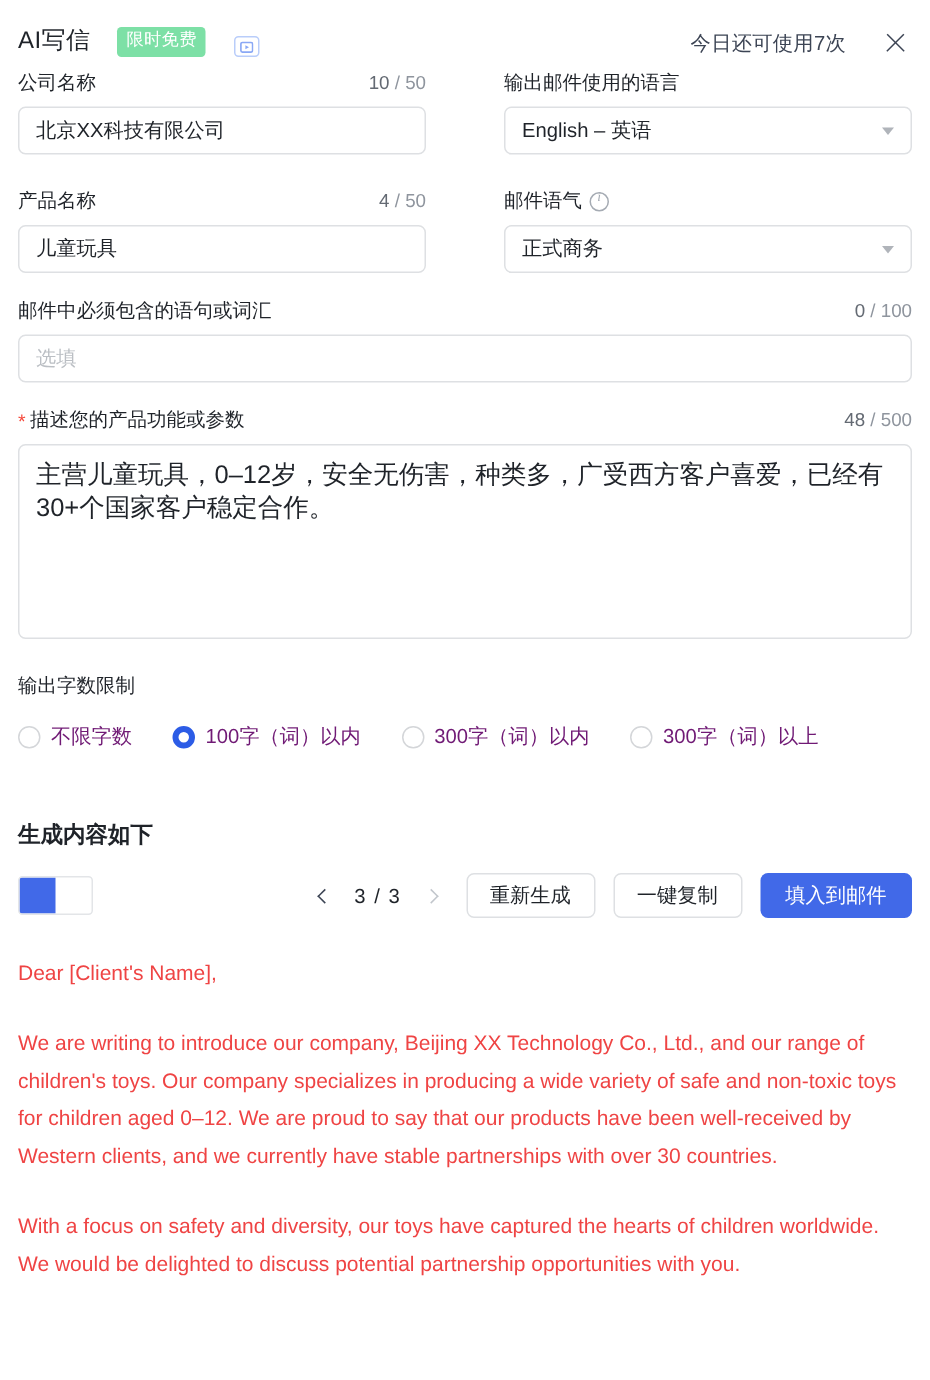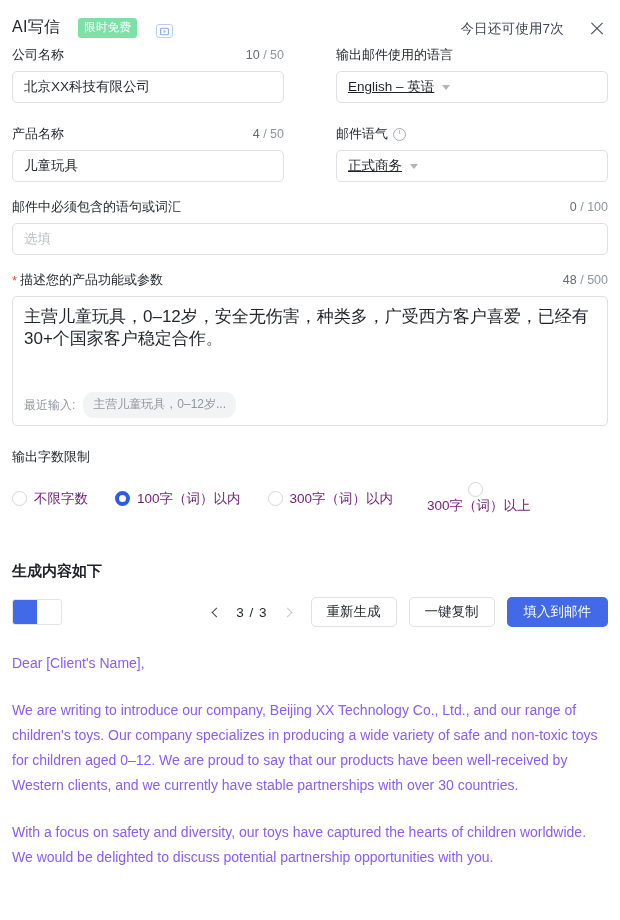--- a/index.html
+++ b/index.html
@@ -75,21 +75,21 @@
   .input {
     margin-top: 5px;
     height: 32px; width: 100%;
     border: 1px solid #dee0e3; border-radius: 5px;
     background: #fff;
     display: flex; align-items: center;
     padding: 0 11px;
     font-size: 13.5px; color: #1f2329;
   }
   .input .ph { color: #bbbfc4; }
-  .select { justify-content: flex-start; text-decoration: underline; }
+  .select { justify-content: space-between; }
   .caret {
     width: 0; height: 0; margin-left: 8px;
     border-left: 4.5px solid transparent;
     border-right: 4.5px solid transparent;
     border-top: 5px solid #b0b4ba;
   }
   .full { width: 100%; }
 
   
   .ta-wrap {
@@ -111,21 +111,21 @@
   .recent-chip {
     background: #f2f3f5; color: #8f959e;
     font-size: 12px; padding: 4px 10px 5px; border-radius: 11px;
     max-width: 180px; overflow: hidden; white-space: nowrap;
   }
 
   
   .section-label { font-size: 13px; color: #1f2329; margin-top: 22px; }
   .radios { display: flex; align-items: center; margin-top: 16px; }
   .radio { display: flex; align-items: center; cursor: pointer; margin-right: 27px; }
-  .radio:last-child { margin-right: 0; flex-direction: column; }
+  .radio:last-child { margin-right: 0; }
   .dot {
     width: 15px; height: 15px; border-radius: 50%;
     border: 1.3px solid #d4d6d9; background: #fff;
     flex: none;
   }
   .radio.sel .dot {
     border: 4.2px solid #2c5ce6; background: #fff;
   }
   .rlabel { font-size: 13.5px; color: #701a75; margin-left: 7px; white-space: nowrap; }
 
@@ -159,21 +159,21 @@
     display: inline-flex; align-items: center; justify-content: center;
     font-size: 13.5px; padding: 0 15px; cursor: pointer; margin-left: 12px;
     white-space: nowrap;
   }
   .btn.ghost { border: 1px solid #dee0e3; background: #fff; color: #1f2329; }
   .btn.primary { background: #4169e8; color: #fff; padding: 4px 17px; }
 
   
   .letter { margin-top: 24px; }
   .letter p {
-    font-size: 14px; line-height: 25px; color: #8b5cf6;
+    font-size: 14px; line-height: 25px; color: #ef4444;
   }
   .letter p + p { margin-top: 22px; }
 </style>
 </head>
 <body>
 
 <div class="page">
 
   <div class="header">
     <div class="app-title">AI写信</div>
@@ -255,24 +255,20 @@
 
   <div class="field" style="margin-top:14px;">
     <div class="flabel">
       <span class="req">*</span>
       <span>描述您的产品功能或参数</span>
       <span class="lspacer"></span>
       <span class="counter"><span class="cur">48</span><span> / </span><span>500</span></span>
     </div>
     <div class="ta-wrap">
       <div class="ta-text">主营儿童玩具，0–12岁，安全无伤害，种类多，广受西方客户喜爱，已经有30+个国家客户稳定合作。</div>
-      <div class="recent">
-        <span class="recent-label">最近输入:</span>
-        <span class="recent-chip">主营儿童玩具，0–12岁...</span>
-      </div>
     </div>
   </div>
 
   <div class="section-label">输出字数限制</div>
   <div class="radios">
     <div class="radio">
       <span class="dot"></span>
       <span class="rlabel">不限字数</span>
     </div>
     <div class="radio sel">

